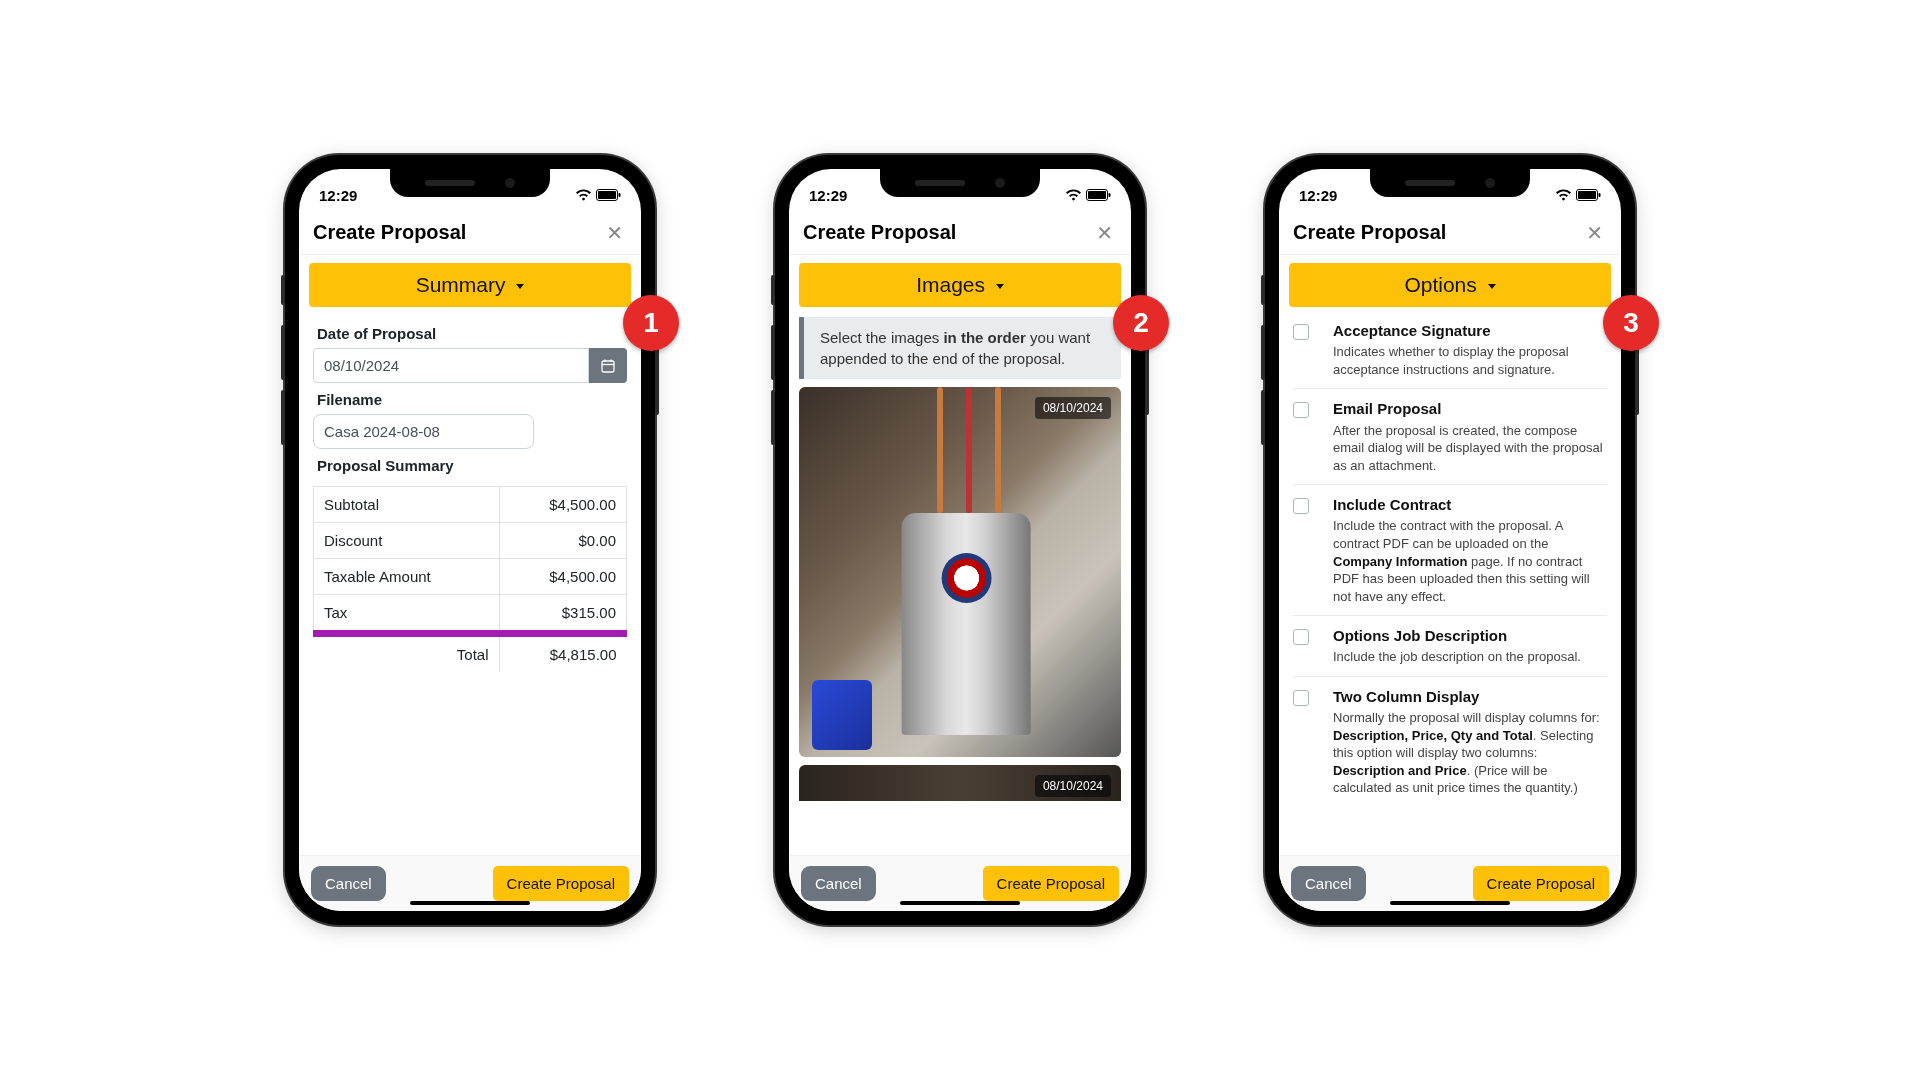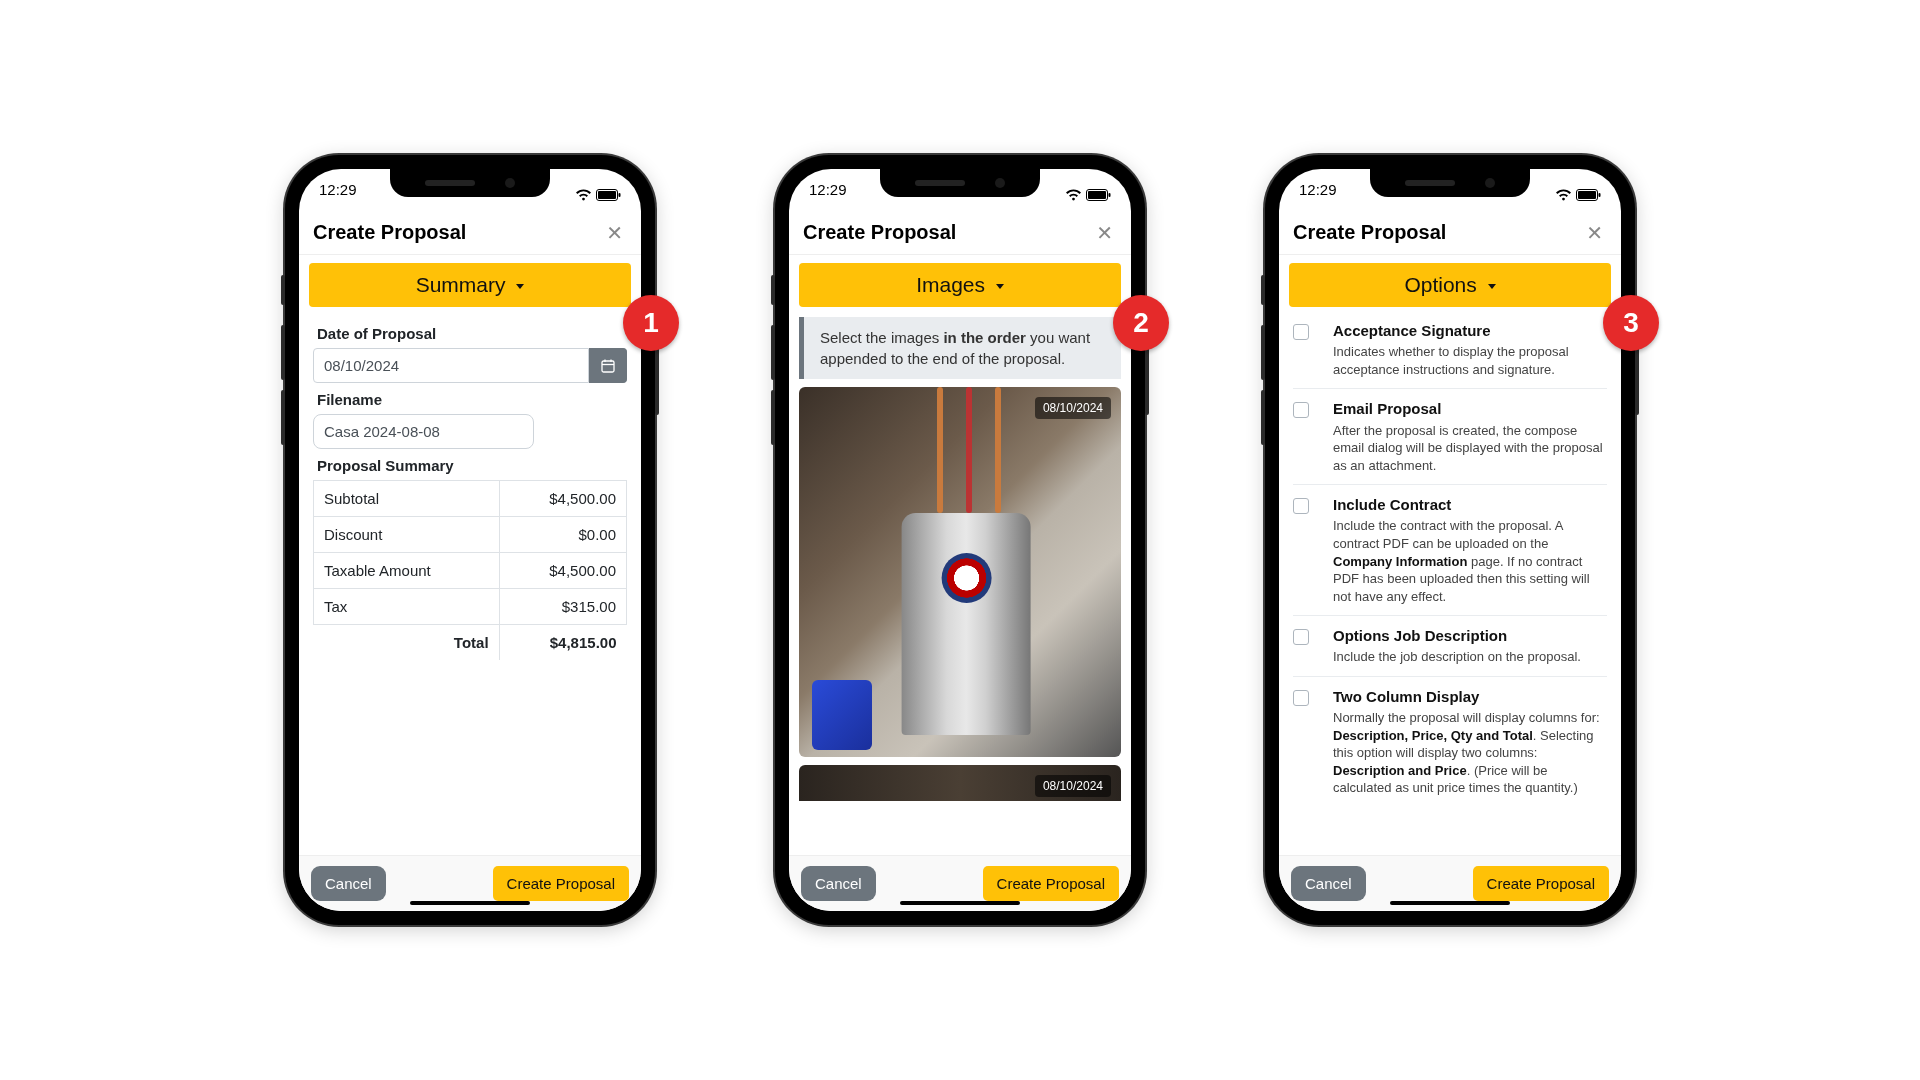--- a/index.html
+++ b/index.html
@@ -55,23 +55,24 @@
     justify-content: center;
     align-items: center;
     gap: 30px;
   }
   .notch-speaker { width: 50px; height: 6px; background: #222; border-radius: 3px; }
   .notch-cam { width: 10px; height: 10px; background: #1a1a1a; border-radius: 50%; }
   .statusbar {
     height: 40px;
     display: flex;
     justify-content: space-between;
+    align-items: center;
     padding: 12px 20px 0;
     font-size: 15px;
-    font-weight: 400;
+    font-weight: 700;
   }
   .status-right { display: flex; align-items: center; gap: 4px; }
   .wifi-svg, .batt-svg { display: block; }
   .modal-header {
     display: flex;
     justify-content: space-between;
     align-items: center;
     padding: 12px 14px 10px;
     border-bottom: 1px solid #eee;
   }
@@ -147,29 +148,29 @@
     border-radius: 0 4px 4px 0;
     display: flex;
     align-items: center;
     justify-content: center;
     color: #fff;
     cursor: pointer;
   }
   table.summary {
     width: 100%;
     border-collapse: collapse;
-    margin-top: 6px;
+    margin-top: 12px;
     font-size: 15px;
   }
   table.summary td {
     border: 1px solid #dee2e6;
     padding: 9px 10px;
   }
   table.summary td:last-child { text-align: right; }
-  table.summary tr.total td { font-weight: 700; border-top: 1px solid #a21caf; }
+  table.summary tr.total td { font-weight: 400; border-top: 7px solid #a21caf; }
   table.summary tr.total td:first-child { text-align: right; border-left: none; border-bottom: none;}
   table.summary tr.total td:last-child { border-right: none; border-bottom: none;}
 
   .infobox {
     background: #e9ecef;
     border-left: 5px solid #6c757d;
     padding: 10px 16px;
     font-size: 15px;
     color: #333;
     line-height: 1.4;

